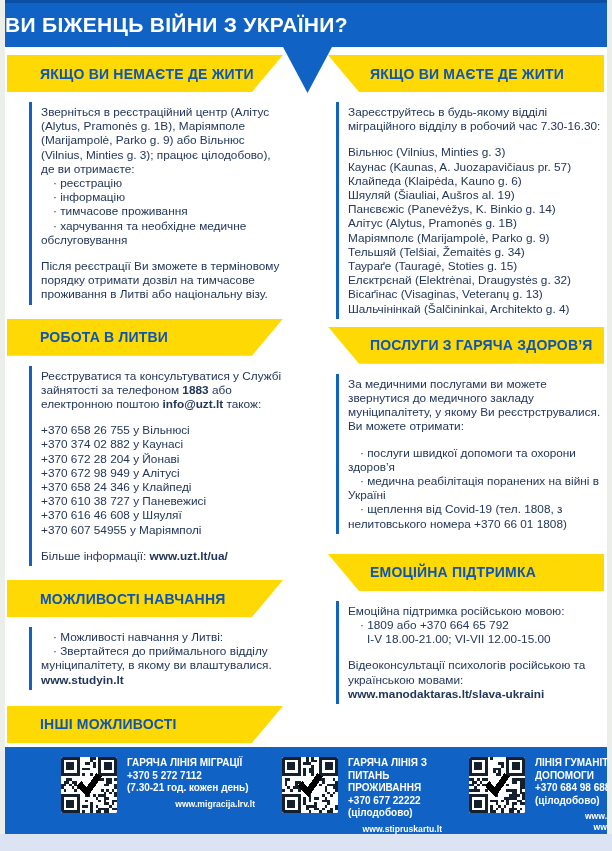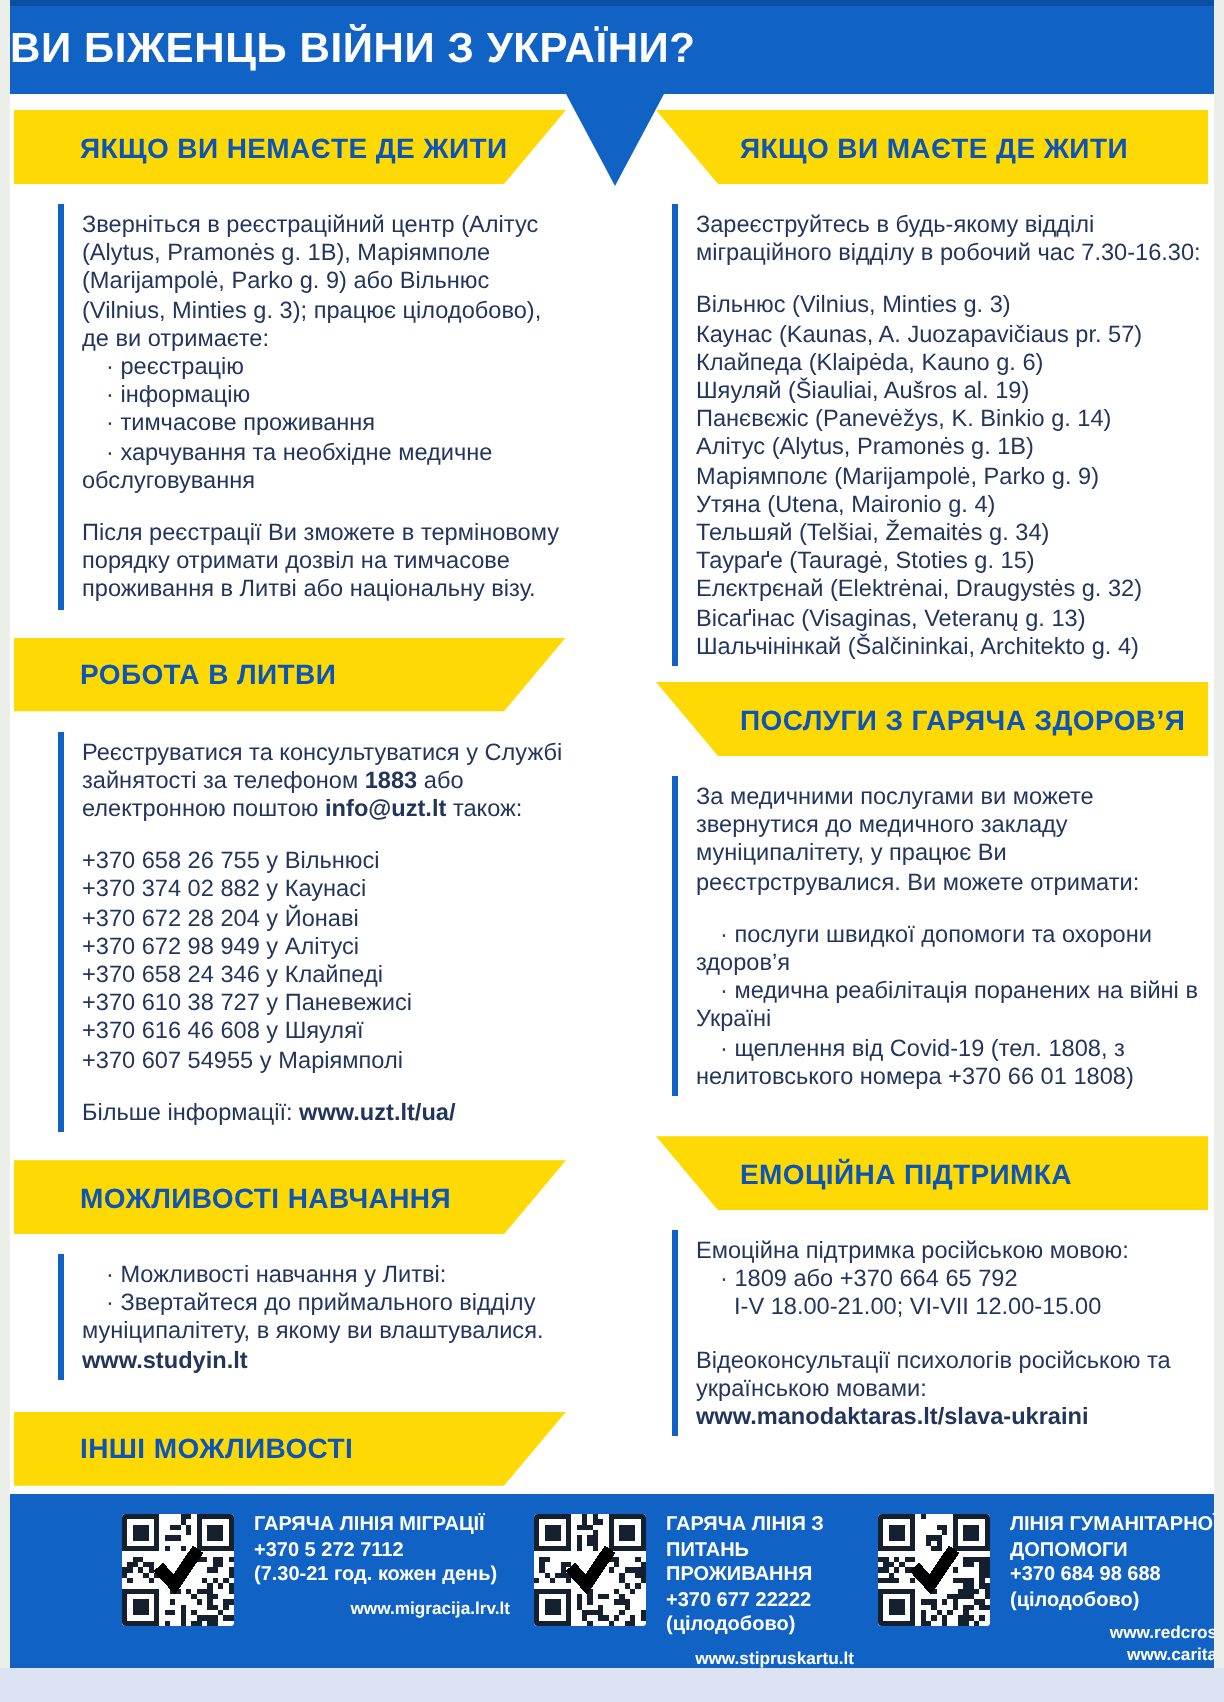--- a/index.html
+++ b/index.html
@@ -23,21 +23,21 @@
   .banner-l{-webkit-clip-path:polygon(0 0,100% 0,calc(100% - 31px) 100%,0 100%);clip-path:polygon(0 0,100% 0,calc(100% - 31px) 100%,0 100%);padding-left:33px;}
   .banner-r{-webkit-clip-path:polygon(0 0,100% 0,100% 100%,31px 100%);clip-path:polygon(0 0,100% 0,100% 100%,31px 100%);padding-left:42px;}
   .tblock{border-left:3px solid var(--blue);padding:3px 0 3px 9px;margin-left:22px;margin-top:10px;width:244px;color:var(--ink);}
   .col-right .tblock{margin-left:8px;width:256px;}
   .tblock p{margin:0;font-size:11.8px;line-height:14.2px;}
   .tblock p.gap{margin-top:12px;}
   .tblock p.bullet{text-indent:12px;}
   .tblock p.ind{padding-left:19px;}
   .tblock b{font-weight:700;color:inherit;}
   .mt8{margin-top:8px;} .mt14{margin-top:14px;} .mt16{margin-top:16px;} .mt20{margin-top:20px;}
-  .footer{position:absolute;left:0;top:747px;width:602px;height:87px;background:var(--blue);display:flex;align-items:flex-start;box-sizing:border-box;padding:10px 0 0 56px;}
+  .footer{position:absolute;left:0;top:747px;width:602px;height:87px;background:var(--blue);display:flex;align-items:flex-start;box-sizing:border-box;padding:10px 0 0 56px;gap:15px;}
   .fblock{display:flex;align-items:flex-start;flex-shrink:0;}
   .fb1{width:194px;} .fb2{width:160px;margin-left:12px;} .fb3{width:182px;margin-left:12px;}
   .qr{width:56px;height:56px;flex-shrink:0;background:#fff;border-radius:2px;}
   .ftext{margin-left:10px;color:#fff;}
   .fb1 .ftext{width:128px;} .fb2 .ftext{width:94px;} .fb3 .ftext{width:116px;}
   .ftitle,.fphone,.fnote{font-size:10px;line-height:12.6px;font-weight:800;}
   .flinks{margin-top:4px;text-align:right;}
   .flink{font-size:8.6px;line-height:11px;font-weight:700;color:#fff;}
 </style>
 </head>
@@ -104,33 +104,32 @@
       </div>
       <div class="tblock">
           <p class=""><span>Зареєструйтесь в будь-якому відділі міграційного відділу в робочий час 7.30-16.30:</span></p>
           <p class="gap "><span>Вільнюс (Vilnius, Minties g. 3)</span></p>
           <p class=""><span>Каунас (Kaunas, A. Juozapavičiaus pr. 57)</span></p>
           <p class=""><span>Клайпеда (Klaipėda, Kauno g. 6)</span></p>
           <p class=""><span>Шяуляй (Šiauliai, Aušros al. 19)</span></p>
           <p class=""><span>Панєвєжіс (Panevėžys, K. Binkio g. 14)</span></p>
           <p class=""><span>Алітус (Alytus, Pramonės g. 1B)</span></p>
           <p class=""><span>Маріямполє (Marijampolė, Parko g. 9)</span></p>
-          <p class=""><span>Утяна (Utena, Maironio g. 4)</span></p>
           <p class=""><span>Тельшяй (Telšiai, Žemaitės g. 34)</span></p>
           <p class=""><span>Таураґе (Tauragė, Stoties g. 15)</span></p>
           <p class=""><span>Елєктрєнай (Elektrėnai, Draugystės g. 32)</span></p>
           <p class=""><span>Вісаґінас (Visaginas, Veteranų g. 13)</span></p>
           <p class=""><span>Шальчінінкай (Šalčininkai, Architekto g. 4)</span></p>
         </div>
 
       <div class="banner banner-r mt8">
         <h2>ПОСЛУГИ З ГАРЯЧА ЗДОРОВ’Я</h2>
       </div>
       <div class="tblock">
-          <p class=""><span>За медичними послугами ви можете звернутися до медичного закладу муніципалітету, у працює Ви реєстрструвалися. Ви можете отримати:</span></p>
+          <p class=""><span>За медичними послугами ви можете звернутися до медичного закладу муніципалітету, у якому Ви реєстрструвалися. Ви можете отримати:</span></p>
           <p class="bullet gap "><span>· послуги швидкої допомоги та охорони здоров’я</span></p>
           <p class="bullet "><span>· медична реабілітація поранених на війні в Україні</span></p>
           <p class="bullet "><span>· щеплення від Covid-19 (тел. 1808, з нелитовського номера +370 66 01 1808)</span></p>
         </div>
 
       <div class="banner banner-r mt20">
         <h2>ЕМОЦІЙНА ПІДТРИМКА</h2>
       </div>
       <div class="tblock">
           <p class=""><span>Емоційна підтримка російською мовою:</span></p>

